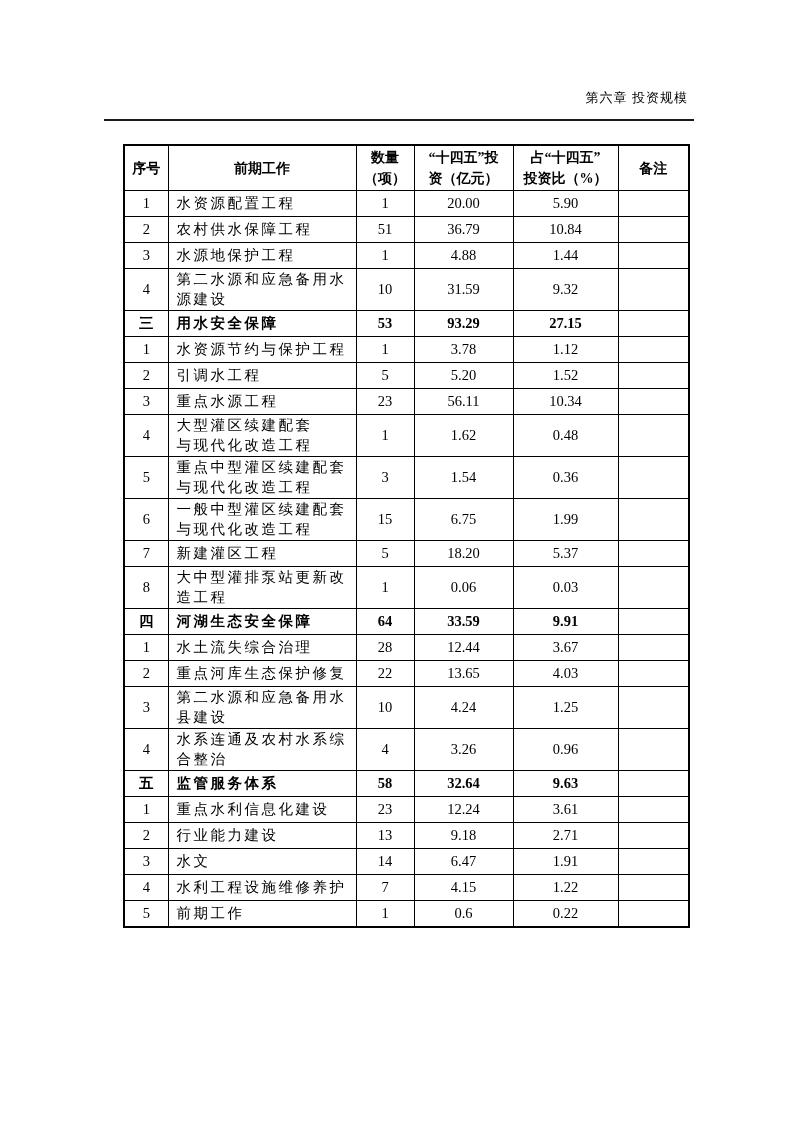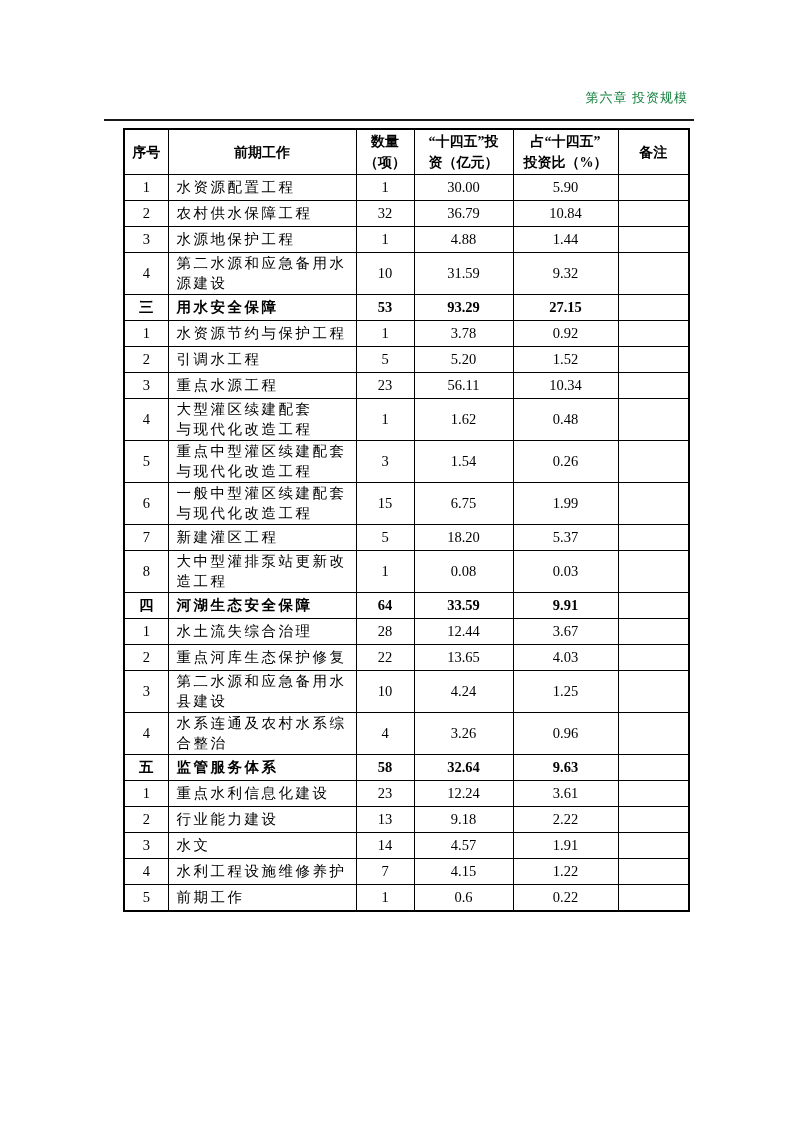--- a/index.html
+++ b/index.html
@@ -16,32 +16,32 @@
     width: 793px; height: 1122px;
     background: #ffffff;
     overflow: hidden;
   }
   .chapter-header {
     position: absolute;
     top: 89px; right: 105px;
     font-family: "Liberation Sans", sans-serif;
     font-size: 13px;
     letter-spacing: 1px;
-    color: #15803d;
+    color: #000000;
     white-space: nowrap;
   }
   .header-rule {
     position: absolute;
     top: 119px; left: 104px;
     width: 590px; height: 2px;
     background: #1a1a1a;
   }
   .table-wrap {
     position: absolute;
-    top: 128px; left: 123px;
+    top: 144px; left: 123px;
   }
   table.inv-table {
     border-collapse: collapse;
     table-layout: fixed;
     width: 565px;
     border: 2px solid #000;
   }
   .inv-table th, .inv-table td {
     border: 1px solid #000;
     vertical-align: middle;
@@ -108,28 +108,28 @@
           <th>占“十四五”
 投资比（%）</th>
           <th>备注</th>
         </tr>
       </thead>
       <tbody>
           <tr>
             <td class="no">1</td>
             <td class="name">水资源配置工程</td>
             <td class="qty">1</td>
-            <td class="inv">30.00</td>
+            <td class="inv">20.00</td>
             <td class="pct">5.90</td>
             <td class="remark"></td>
           </tr>
           <tr>
             <td class="no">2</td>
             <td class="name">农村供水保障工程</td>
-            <td class="qty">32</td>
+            <td class="qty">51</td>
             <td class="inv">36.79</td>
             <td class="pct">10.84</td>
             <td class="remark"></td>
           </tr>
           <tr>
             <td class="no">3</td>
             <td class="name">水源地保护工程</td>
             <td class="qty">1</td>
             <td class="inv">4.88</td>
             <td class="pct">1.44</td>
@@ -150,21 +150,21 @@
             <td class="qty">53</td>
             <td class="inv">93.29</td>
             <td class="pct">27.15</td>
             <td class="remark"></td>
           </tr>
           <tr>
             <td class="no">1</td>
             <td class="name">水资源节约与保护工程</td>
             <td class="qty">1</td>
             <td class="inv">3.78</td>
-            <td class="pct">0.92</td>
+            <td class="pct">1.12</td>
             <td class="remark"></td>
           </tr>
           <tr>
             <td class="no">2</td>
             <td class="name">引调水工程</td>
             <td class="qty">5</td>
             <td class="inv">5.20</td>
             <td class="pct">1.52</td>
             <td class="remark"></td>
           </tr>
@@ -184,21 +184,21 @@
             <td class="inv">1.62</td>
             <td class="pct">0.48</td>
             <td class="remark"></td>
           </tr>
           <tr>
             <td class="no">5</td>
             <td class="name">重点中型灌区续建配套
 与现代化改造工程</td>
             <td class="qty">3</td>
             <td class="inv">1.54</td>
-            <td class="pct">0.26</td>
+            <td class="pct">0.36</td>
             <td class="remark"></td>
           </tr>
           <tr>
             <td class="no">6</td>
             <td class="name">一般中型灌区续建配套
 与现代化改造工程</td>
             <td class="qty">15</td>
             <td class="inv">6.75</td>
             <td class="pct">1.99</td>
             <td class="remark"></td>
@@ -209,21 +209,21 @@
             <td class="qty">5</td>
             <td class="inv">18.20</td>
             <td class="pct">5.37</td>
             <td class="remark"></td>
           </tr>
           <tr>
             <td class="no">8</td>
             <td class="name">大中型灌排泵站更新改
 造工程</td>
             <td class="qty">1</td>
-            <td class="inv">0.08</td>
+            <td class="inv">0.06</td>
             <td class="pct">0.03</td>
             <td class="remark"></td>
           </tr>
           <tr class="section">
             <td class="no">四</td>
             <td class="name">河湖生态安全保障</td>
             <td class="qty">64</td>
             <td class="inv">33.59</td>
             <td class="pct">9.91</td>
             <td class="remark"></td>
@@ -276,28 +276,28 @@
             <td class="qty">23</td>
             <td class="inv">12.24</td>
             <td class="pct">3.61</td>
             <td class="remark"></td>
           </tr>
           <tr>
             <td class="no">2</td>
             <td class="name">行业能力建设</td>
             <td class="qty">13</td>
             <td class="inv">9.18</td>
-            <td class="pct">2.22</td>
+            <td class="pct">2.71</td>
             <td class="remark"></td>
           </tr>
           <tr>
             <td class="no">3</td>
             <td class="name">水文</td>
             <td class="qty">14</td>
-            <td class="inv">4.57</td>
+            <td class="inv">6.47</td>
             <td class="pct">1.91</td>
             <td class="remark"></td>
           </tr>
           <tr>
             <td class="no">4</td>
             <td class="name">水利工程设施维修养护</td>
             <td class="qty">7</td>
             <td class="inv">4.15</td>
             <td class="pct">1.22</td>
             <td class="remark"></td>

